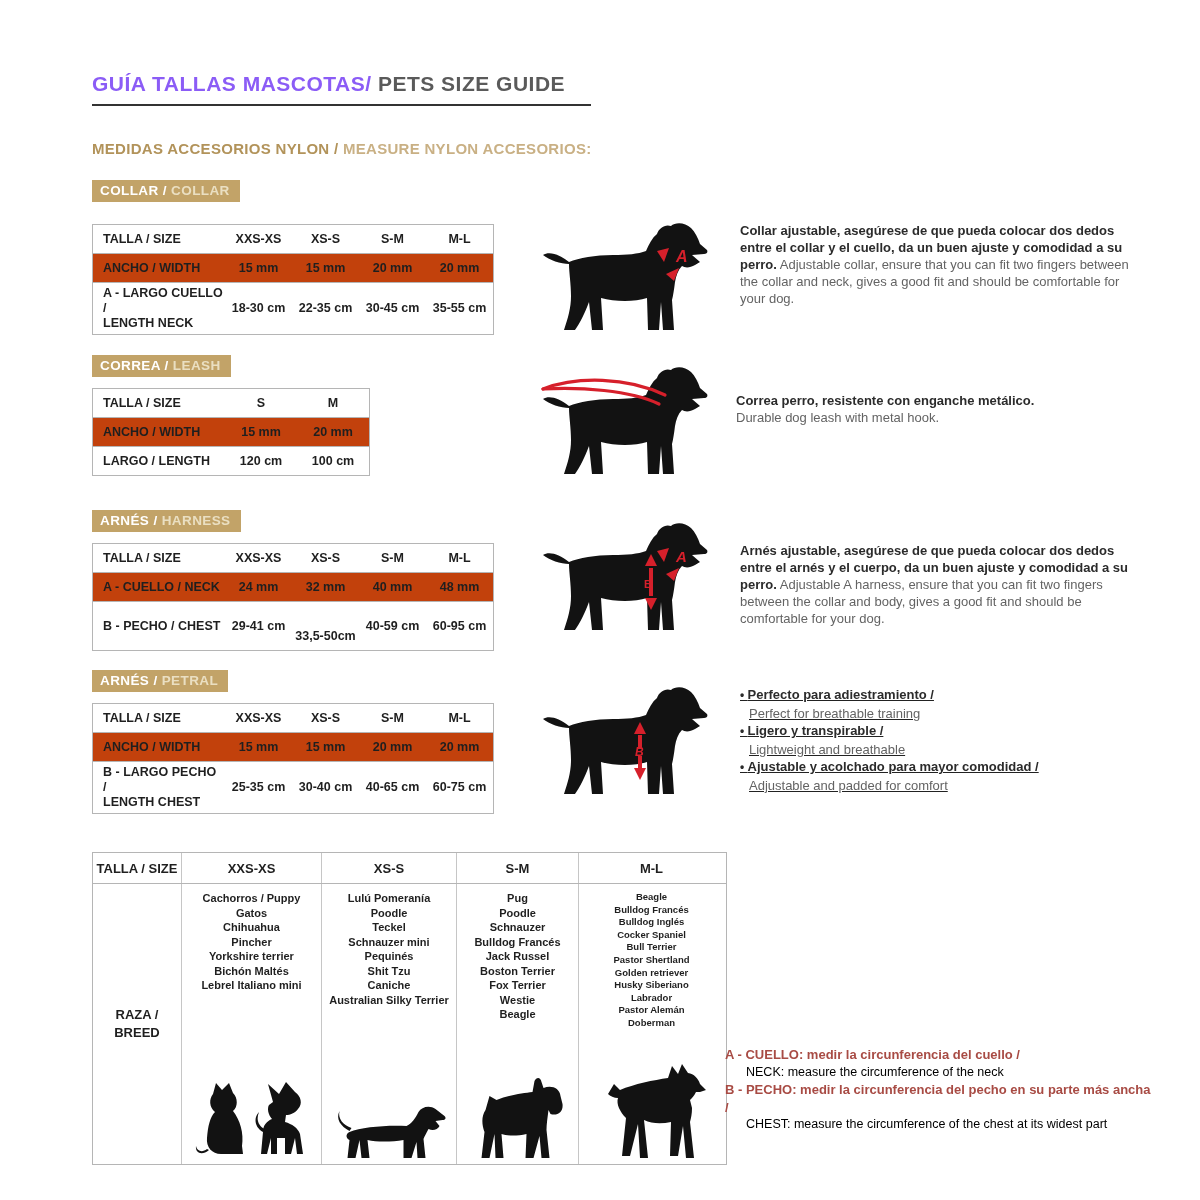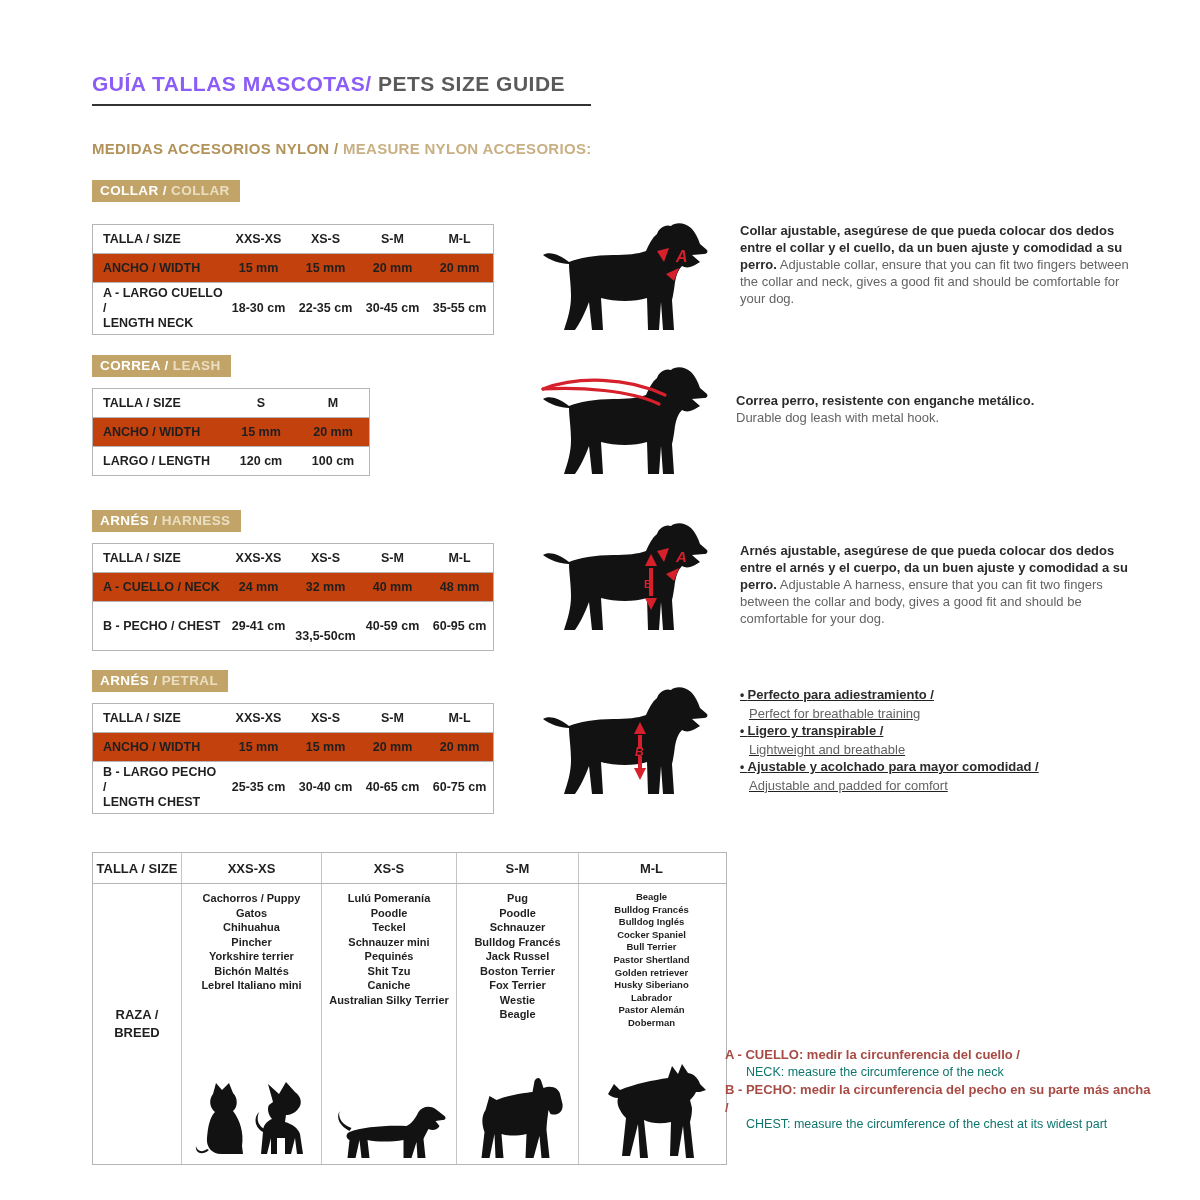--- a/index.html
+++ b/index.html
@@ -48,21 +48,21 @@
   .bcol{position:relative;border-left:1px solid #c6c6c6;box-sizing:border-box;}
   .bcol:first-child{border-left:none;display:flex;align-items:center;justify-content:center;}
   .raza-label{font-size:13px;text-align:center;white-space:pre-line;line-height:18px;}
   .breed-list{padding-top:7px;font-size:11px;line-height:14.5px;text-align:center;white-space:pre-line;}
   .bcol.ml .breed-list{font-size:9.5px;line-height:12.6px;}
   .sil{position:absolute;bottom:4px;left:50%;transform:translateX(-50%);}
 
   
   .notes{position:absolute;left:725px;top:1046px;width:430px;font-size:13px;line-height:17.5px;}
   .note-es{font-weight:bold;color:#a84b44;}
-  .note-en{color:#0f766e;padding-left:21px;font-size:12.5px;}
+  .note-en{color:#000000;padding-left:21px;font-size:12.5px;}
 
   .dogfig{position:absolute;}
   svg{display:block;}
 </style>
 </head>
 <body>
 
 <div class="page">
 
   <svg width="0" height="0" style="position:absolute" aria-hidden="true">

